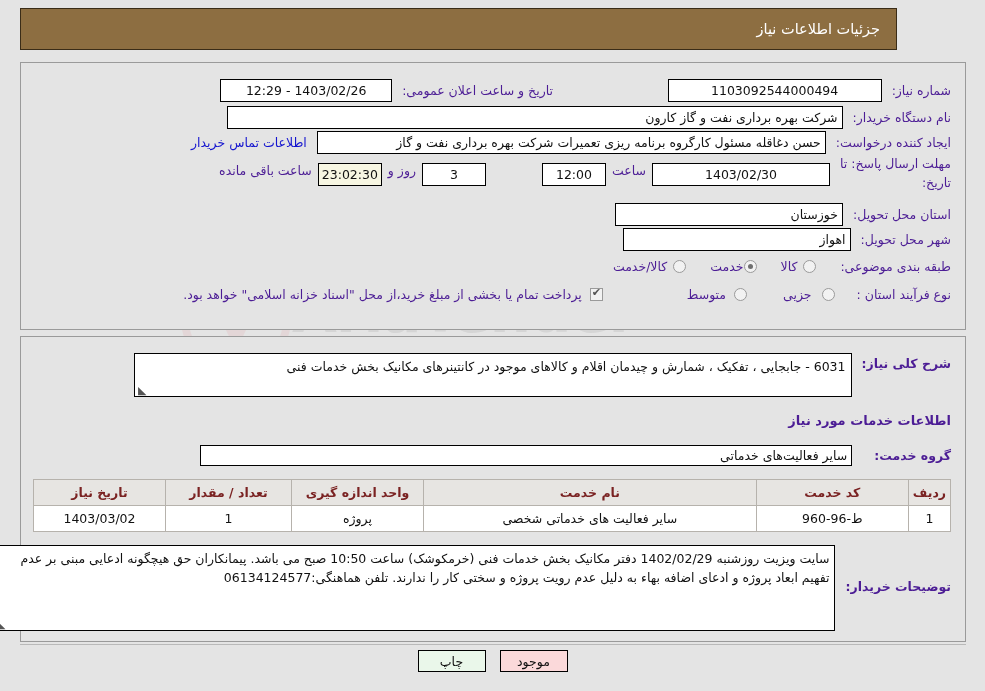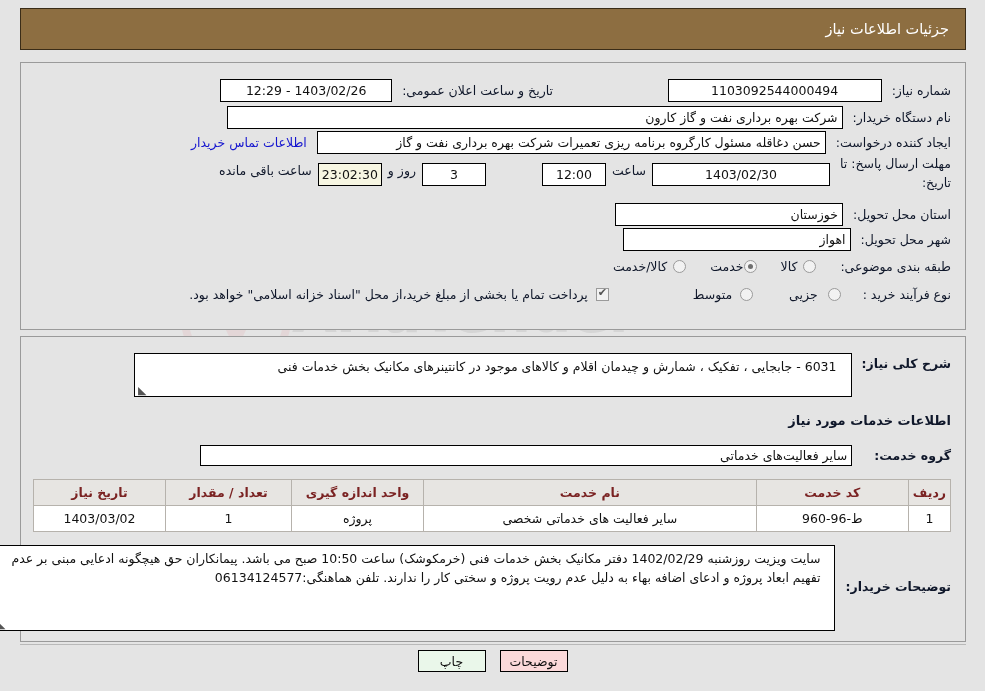--- a/index.html
+++ b/index.html
@@ -10,42 +10,42 @@
     font-family: "DejaVu Sans", "Liberation Sans", sans-serif;
     font-size: 12px;
     color: #1a1a1a;
     overflow: hidden;
   }
   .page { position: relative; width: 985px; height: 691px; background:#e4e4e4; }
 
   
   .titlebar {
     position: absolute; left: 20px; top: 8px;
-    width: 946px; height: 42px;
+    width: 877px; height: 42px;
     background: #8d6e41;
     border: 1px solid #3a2c17;
     display: flex; align-items: center; justify-content: flex-start;
     padding-right: 16px;
   }
   .titlebar .t {
     color: #ffffff; font-size: 14.5px; letter-spacing: .2px;
   }
 
   
   .panel {
     position: absolute;
     background: #e4e4e4;
     border: 1px solid #9a9a9a;
   }
   .panel-top   { left: 20px; top: 62px; width: 946px; height: 268px; }
   .panel-mid   { left: 20px; top: 336px; width: 946px; height: 306px; }
 
   
   .row { position: absolute; display: flex; align-items: center; }
-  .lbl { color:#0f172a; font-size: 12.5px; white-space: nowrap; }
+  .lbl { color:#4c1d95; font-size: 12.5px; white-space: nowrap; }
   .lbl-b { font-weight: bold; }
 
   .fld {
     background:#ffffff;
     border: 1px solid #000000;
     height: 23px;
     font-size: 12.5px;
     color:#111;
     display:flex; align-items:center;
     padding: 0 4px;
@@ -73,21 +73,21 @@
     content:"\2714"; position:absolute; left:1px; top:-3px;
     font-size:11px; color:#555; line-height:14px;
   }
 
   .link { color:#1414cf; font-size:12.5px; cursor:pointer; white-space:nowrap; }
 
   
   .ta {
     background:#ffffff; border:1px solid #000000;
     font-size: 12.5px; color:#111;
-    padding: 3px 14px 0 5px;
+    padding: 3px 5px 0 5px;
     line-height: 1.55;
     position: relative;
     overflow: hidden;
     text-align: right;
   }
   .ta .grip{
     position:absolute; left:3px; bottom:1px;
     width:9px; height:9px; color:#555; font-size:11px; line-height:9px;
     transform: scaleX(-1);
   }
@@ -229,21 +229,21 @@
       <span class="lbl" style="margin-right:6px;">کالا</span>
 
       <span class="radio on" style="margin-right:24px;"></span>
       <span class="lbl" style="">خدمت</span>
 
       <span class="radio" style="margin-right:24px;"></span>
       <span class="lbl" style="margin-right:6px;">کالا/خدمت</span>
     </div>
 
     <div class="row" style="right:14px; top:224px;">
-      <span class="lbl">نوع فرآیند خرید :</span>
+      <span class="lbl">نوع فرآیند استان :</span>
 
       <span class="radio" style="margin-right:22px;"></span>
       <span class="lbl" style="margin-right:10px;">جزیی</span>
 
       <span class="radio" style="margin-right:36px;"></span>
       <span class="lbl" style="margin-right:8px;margin-left:48px;">متوسط</span>
 
       <span class="chk on" style="margin-right:36px;"></span>
       <span class="lbl" style="margin-right:8px;">پرداخت تمام یا بخشی از مبلغ خرید،از محل "اسناد خزانه اسلامی" خواهد بود.</span>
     </div>
@@ -295,17 +295,17 @@
       <span class="lbl lbl-b" style="margin-top:34px;">توضیحات خریدار:</span>
       <div class="ta" style="width:842px; height:86px; margin-right:10px;">
         <span>سایت ویزیت روزشنبه 1402/02/29 دفتر مکانیک بخش خدمات فنی (خرمکوشک) ساعت 10:50 صبح می باشد. پیمانکاران حق هیچگونه ادعایی مبنی بر عدم تفهیم ابعاد پروژه و ادعای اضافه بهاء به دلیل عدم رویت پروژه و سختی کار را ندارند. تلفن هماهنگی:06134124577</span>
         <span class="grip">◢</span>
       </div>
     </div>
   </div>
 
   <div class="sep"></div>
   <div class="btnbar">
-    <div class="btn back">توضیحات</div>
+    <div class="btn back">موجود</div>
     <div class="btn print">چاپ</div>
   </div>
 
 </div>
 
 </body></html>

